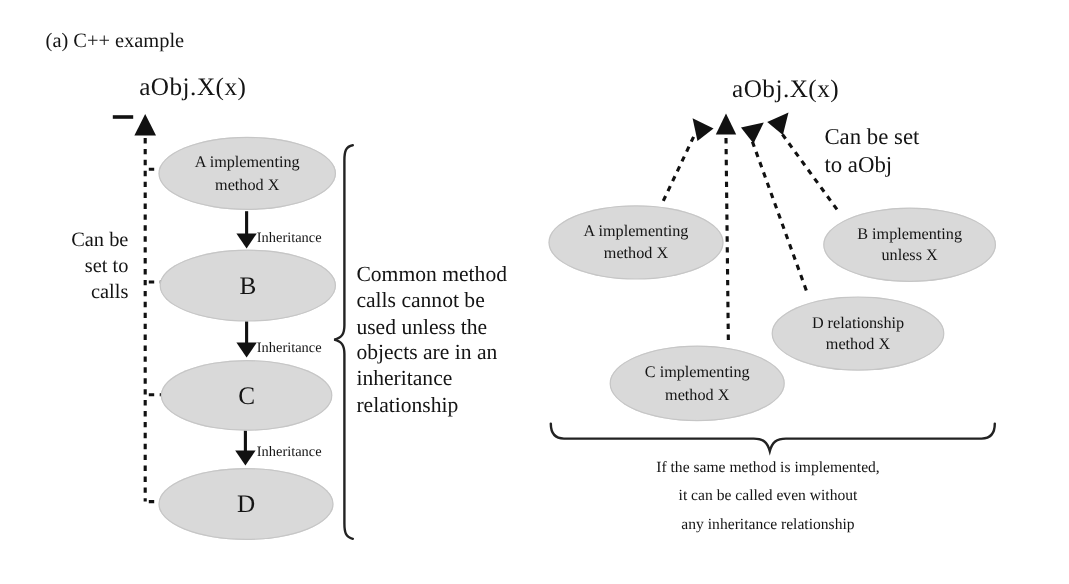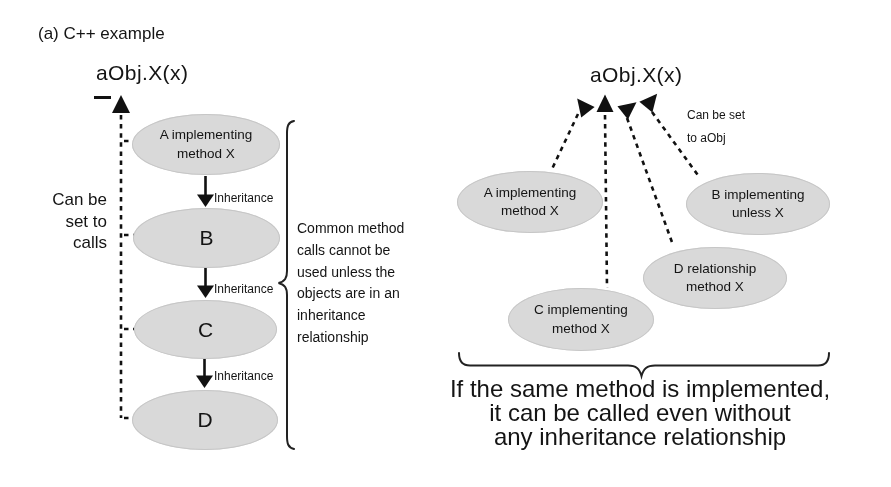--- a/index.html
+++ b/index.html
@@ -1,28 +1,28 @@
 <!DOCTYPE html>
 <html style="--node-fill: #d9d9d9; --ink: #141414;"><head>
 <meta charset="utf-8">
 <style>
   html,body{margin:0;padding:0;background:#ffffff;}
   .stage{
     position:relative;width:891px;height:487px;background:#ffffff;overflow:hidden;
-    font-family:Liberation Sans, sans-serif;color:var(--ink,#141414);
+    font-family:Liberation Serif, serif;color:var(--ink,#141414);
   }
   .layer{position:absolute;left:0;top:0;}
   .t{position:absolute;white-space:pre-line;color:var(--ink,#141414);}
   .panel-title{font-size:17px;line-height:20px;}
-  .call{font-size:21px;line-height:25px;letter-spacing:.4px;}
+  .call{font-size:21px;line-height:25px;letter-spacing:.4px;margin-left:20px;}
   .side-note-a{font-size:17px;line-height:21.5px;text-align:right;}
-  .side-note-b{font-size:12px;line-height:22.5px;}
+  .side-note-b{font-size:19px;line-height:22.5px;}
   .inh{font-size:12px;line-height:13px;}
-  .brace-note-a{font-size:14px;line-height:21.8px;}
-  .brace-note-b{font-size:24px;line-height:24px;text-align:center;}
+  .brace-note-a{font-size:18px;line-height:21.8px;}
+  .brace-note-b{font-size:13px;line-height:24px;text-align:center;}
   .node{
     position:absolute;border-radius:50%;
     background:var(--node-fill,#d9d9d9);
     display:flex;align-items:center;justify-content:center;
     text-align:center;white-space:pre-line;
     box-shadow:0 0 0 1px #c6c6c6 inset;
   }
   .node.multi{font-size:13.5px;line-height:18.5px;}
   .node.letter{font-size:21px;line-height:22px;}
   svg .dash{stroke:#111;stroke-width:2.6;stroke-dasharray:4.5 4.6;fill:none;}

